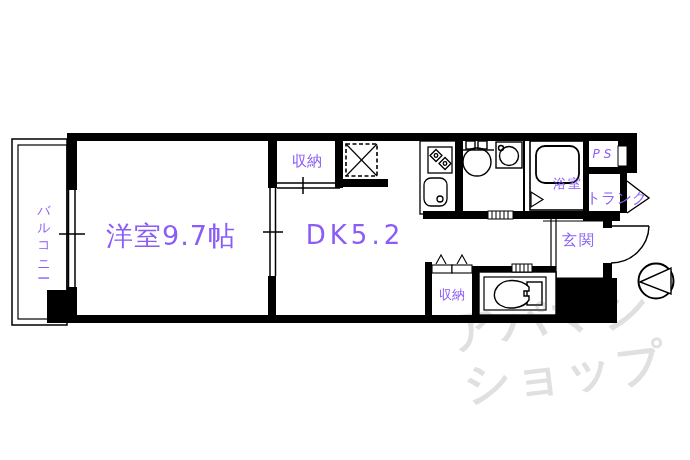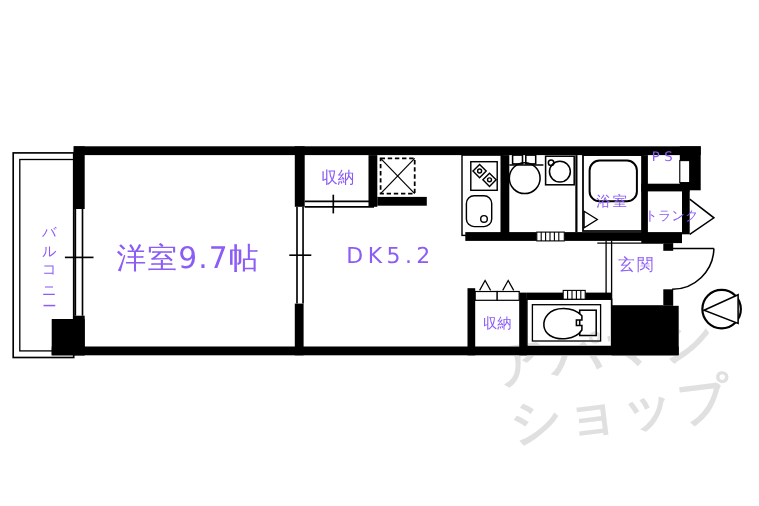--- a/index.html
+++ b/index.html
@@ -12,26 +12,26 @@
   }
   #plan-svg{position:absolute;left:0;top:0;z-index:1;}
   .label{
     position:absolute;z-index:3;
     color:#8b5cf6;
     text-align:center;
     line-height:1.1;
     white-space:nowrap;
   }
   .lbl-room-main{font-size:27px;letter-spacing:1px;}
-  .lbl-dk{font-size:20px;letter-spacing:4px;}
+  .lbl-dk{font-size:26px;letter-spacing:4px;}
   .lbl-closet{font-size:15px;}
   .lbl-closet-sm{font-size:13px;}
-  .lbl-bath{font-size:13px;letter-spacing:2px;}
+  .lbl-bath{font-size:13px;letter-spacing:2px;text-align:right;}
   .lbl-genkan{font-size:15px;letter-spacing:2px;}
-  .lbl-trunk{font-size:12px;letter-spacing:0;}
+  .lbl-trunk{font-size:15px;letter-spacing:0;}
   .lbl-ps{font-size:12px;letter-spacing:4px;}
   .lbl-balcony{
     font-size:13px;
     writing-mode:vertical-rl;
     text-orientation:upright;
     letter-spacing:4px;
   }
   .watermark{
     position:absolute;z-index:2;
     color:#e0e0e0;
@@ -242,15 +242,15 @@
   <div class="label lbl-closet" style="left:276px;top:153px;width:62px;">収納</div>
 
   <div class="label lbl-closet-sm" style="left:430px;top:288px;width:44px;">収納</div>
 
   <div class="label lbl-bath" style="left:531px;top:177px;width:52px;">浴室</div>
 
   <div class="label lbl-genkan" style="left:556px;top:232px;width:46px;">玄関</div>
 
   <div class="label lbl-trunk" style="left:586px;top:190px;width:36px;">トランク</div>
 
-  <div class="label lbl-ps" style="left:589px;top:136px;width:30px;">PS</div>
+  <div class="label lbl-ps" style="left:589px;top:148px;width:30px;font-style:italic;">PS</div>
 
 </div>
 
 </body></html>

